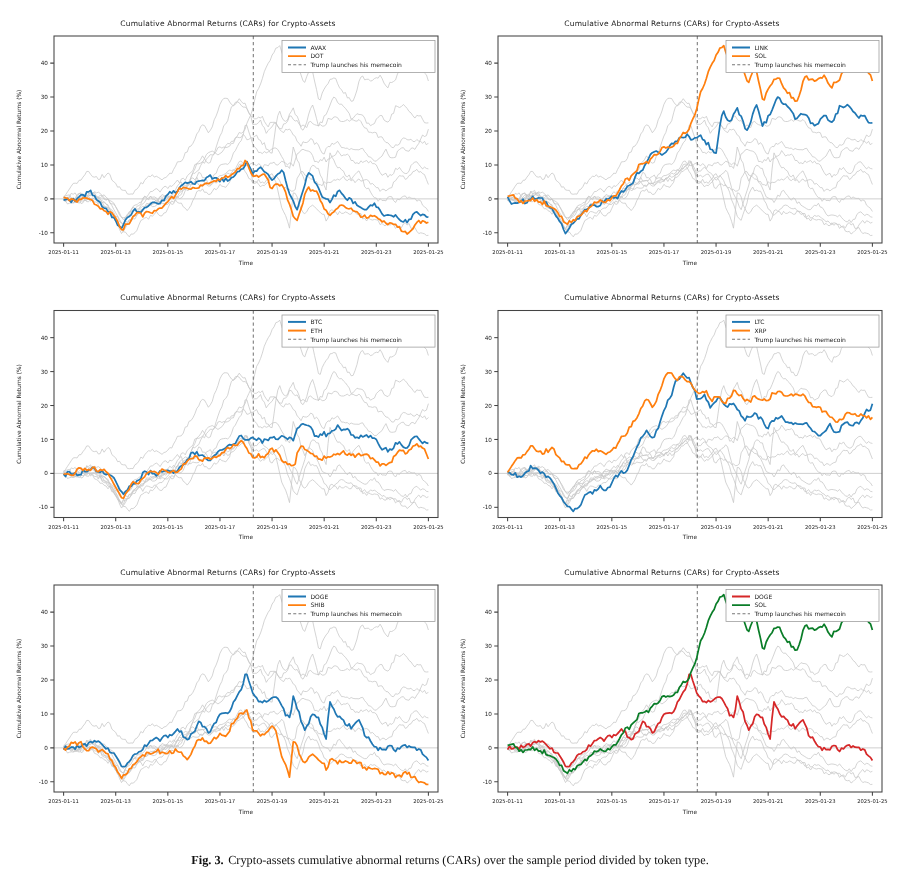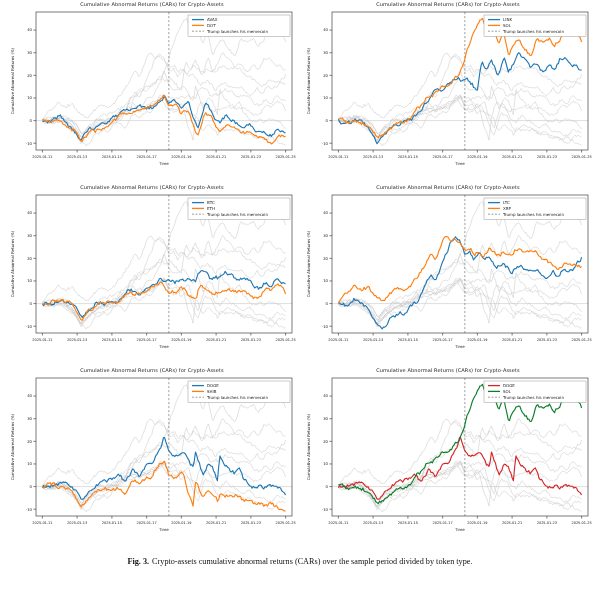--- a/index.html
+++ b/index.html
@@ -1,17 +1,17 @@
 <!DOCTYPE html>
 <html><head>
 <meta charset="utf-8">
 <style>
   html,body{margin:0;padding:0;background:#ffffff;}
   body{width:600px;height:596px;font-family:"DejaVu Sans",sans-serif;}
-  .figure{width:600px;height:596px;box-sizing:border-box;padding-top:0;background:#fff;}
+  .figure{width:600px;height:596px;box-sizing:border-box;padding-top:12px;background:#fff;}
   .grid{display:grid;grid-template-columns:292px 292px;grid-template-rows:repeat(3,181px);
         column-gap:4px;row-gap:2px;padding:0 6px;}
   figure.subplot{margin:0;padding:0;display:flex;flex-direction:column;align-items:center;}
   .sp-title{font-size:5px;color:#1a1a1a;text-align:center;height:9px;line-height:9px;
             letter-spacing:.1px;white-space:nowrap;}
   svg.plot{display:block;}
   .caption{margin:10px 0 0 0;text-align:center;font-family:"Liberation Serif",serif;
            font-size:8.2px;color:#111;}
   .caption b{font-weight:bold;margin-right:3px;}
 </style>

